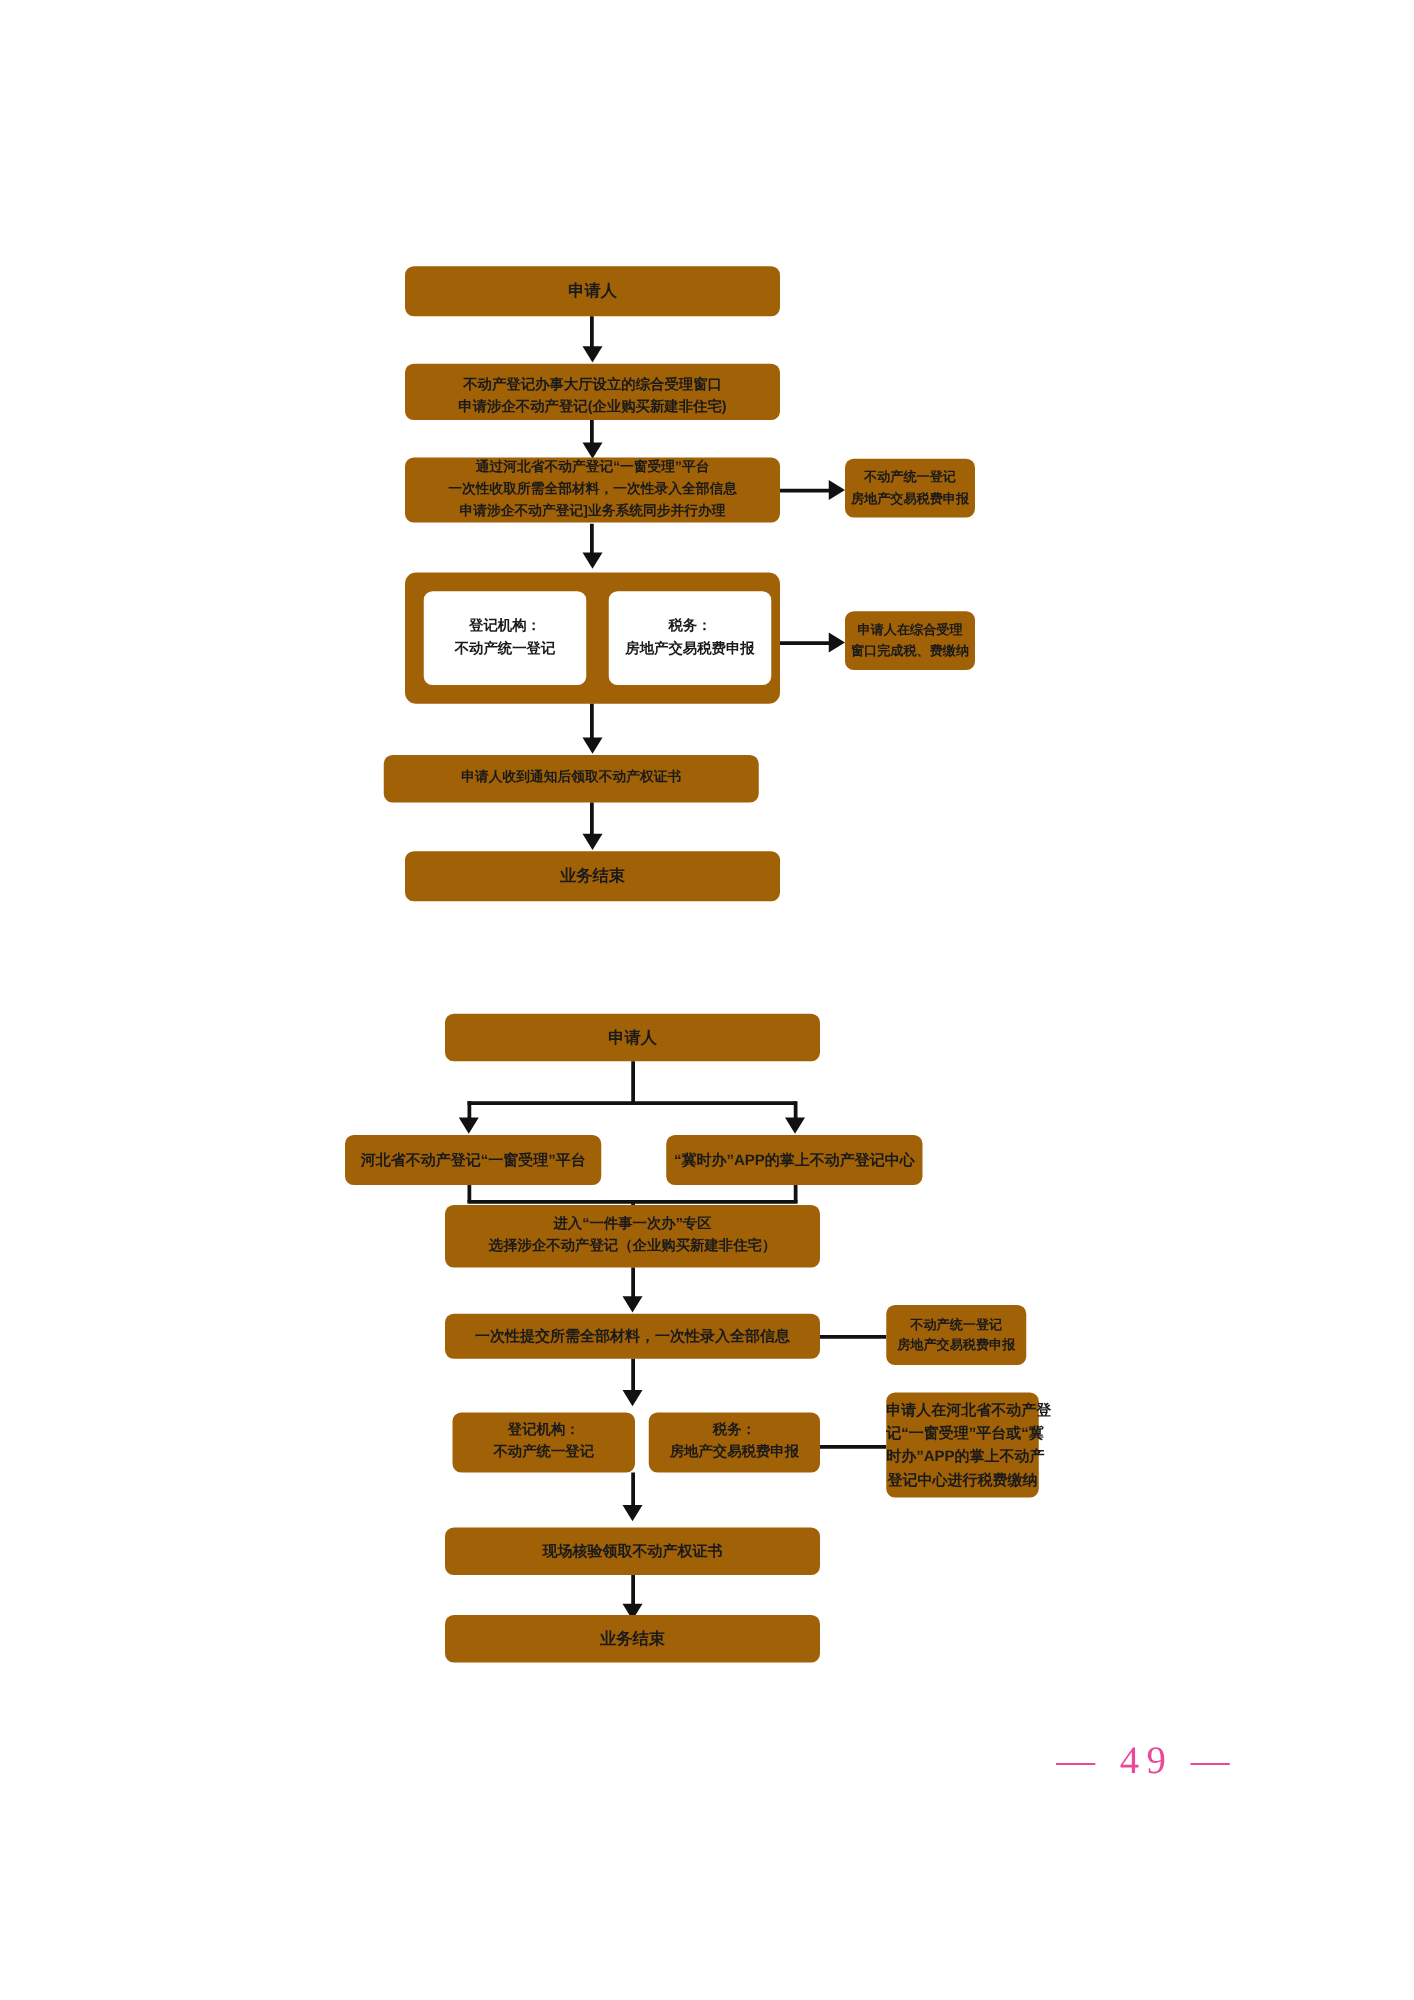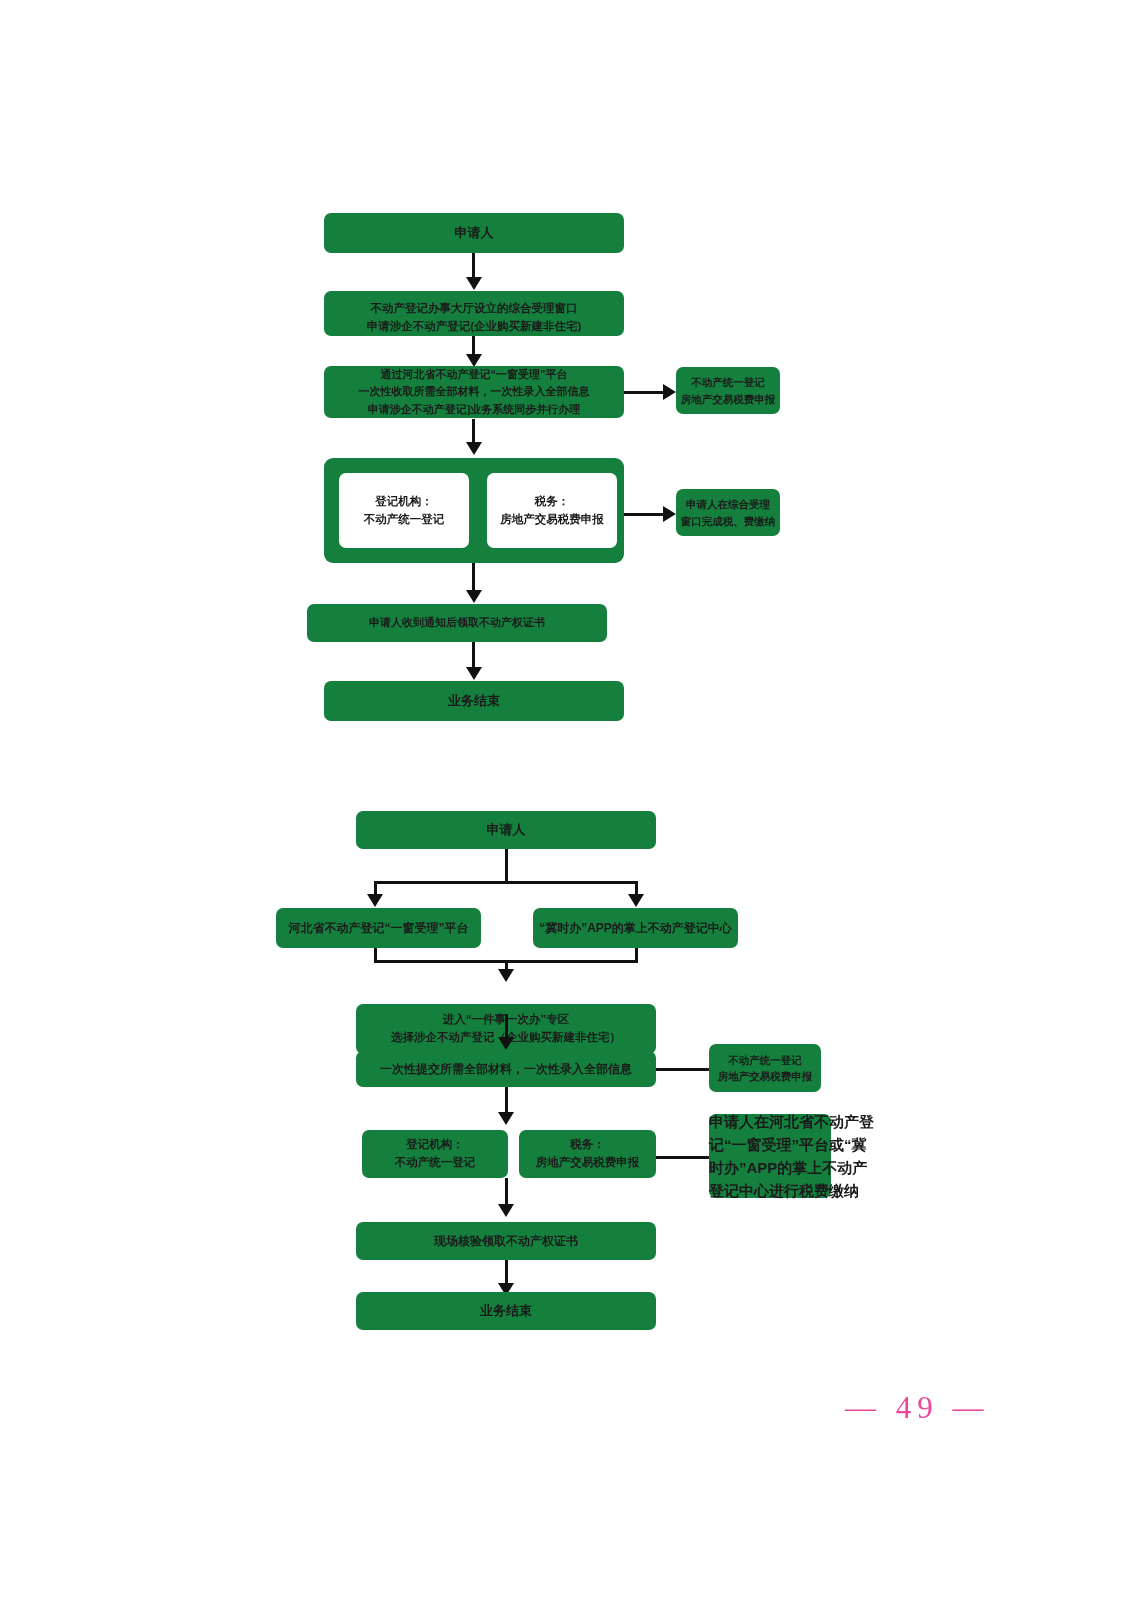--- a/index.html
+++ b/index.html
@@ -6,21 +6,21 @@
   body{
     width:1131px;height:1600px;background:#ffffff;
     font-family:"Liberation Sans","DejaVu Sans",sans-serif;
     position:relative;overflow:hidden;
   }
   .page{position:absolute;inset:0;}
 
   
   .box{
     position:absolute;
-    background:#15803d;
+    background:#a16207;
     border-radius:7px;
     display:flex;align-items:center;justify-content:center;
     text-align:center;
     color:#1a1a1a;
     font-weight:bold;
     line-height:1.55;
     box-sizing:border-box;
   }
   .box.white{background:#ffffff;}
   .box .lines{width:100%;}
@@ -170,21 +170,21 @@
         <div>“冀时办”APP的掌上不动产登记中心</div>
       </div>
     </div>
 
     <div class="vline" style="left:374px;top:948px;height:14px;"></div>
     <div class="vline" style="left:635px;top:948px;height:14px;"></div>
     <div class="hline" style="left:374px;top:960px;width:264px;"></div>
     <div class="vline" style="left:505px;top:960px;height:12px;"></div>
     <div class="arrow-down" style="left:498px;top:969px;"></div>
 
-    <div class="box" style="left:356px;top:964px;width:300px;height:50px;font-size:11.5px;margin-top:40px;">
+    <div class="box" style="left:356px;top:964px;width:300px;height:50px;font-size:11.5px;">
       <div class="lines">
         <div>进入“一件事一次办”专区</div>
         <div>选择涉企不动产登记（企业购买新建非住宅）</div>
       </div>
     </div>
 
     <div class="vline" style="left:505px;top:1014px;height:26px;"></div>
     <div class="arrow-down" style="left:498px;top:1037px;"></div>
 
     <div class="box" style="left:356px;top:1051px;width:300px;height:36px;font-size:12px;">
@@ -211,21 +211,21 @@
       </div>
     </div>
     <div class="box" style="left:519px;top:1130px;width:137px;height:48px;font-size:11.5px;">
       <div class="lines">
         <div>税务：</div>
         <div>房地产交易税费申报</div>
       </div>
     </div>
 
     <div class="hline" style="left:656px;top:1156px;width:53px;"></div>
-    <div class="box" style="left:709px;top:1114px;width:122px;height:84px;font-size:15px;">
+    <div class="box" style="left:709px;top:1114px;width:122px;height:84px;font-size:12px;">
       <div class="lines">
         <div>申请人在河北省不动产登</div>
         <div>记“一窗受理”平台或“冀</div>
         <div>时办”APP的掌上不动产</div>
         <div>登记中心进行税费缴纳</div>
       </div>
     </div>
 
     <div class="vline" style="left:505px;top:1178px;height:28px;"></div>
     <div class="arrow-down" style="left:498px;top:1204px;"></div>

